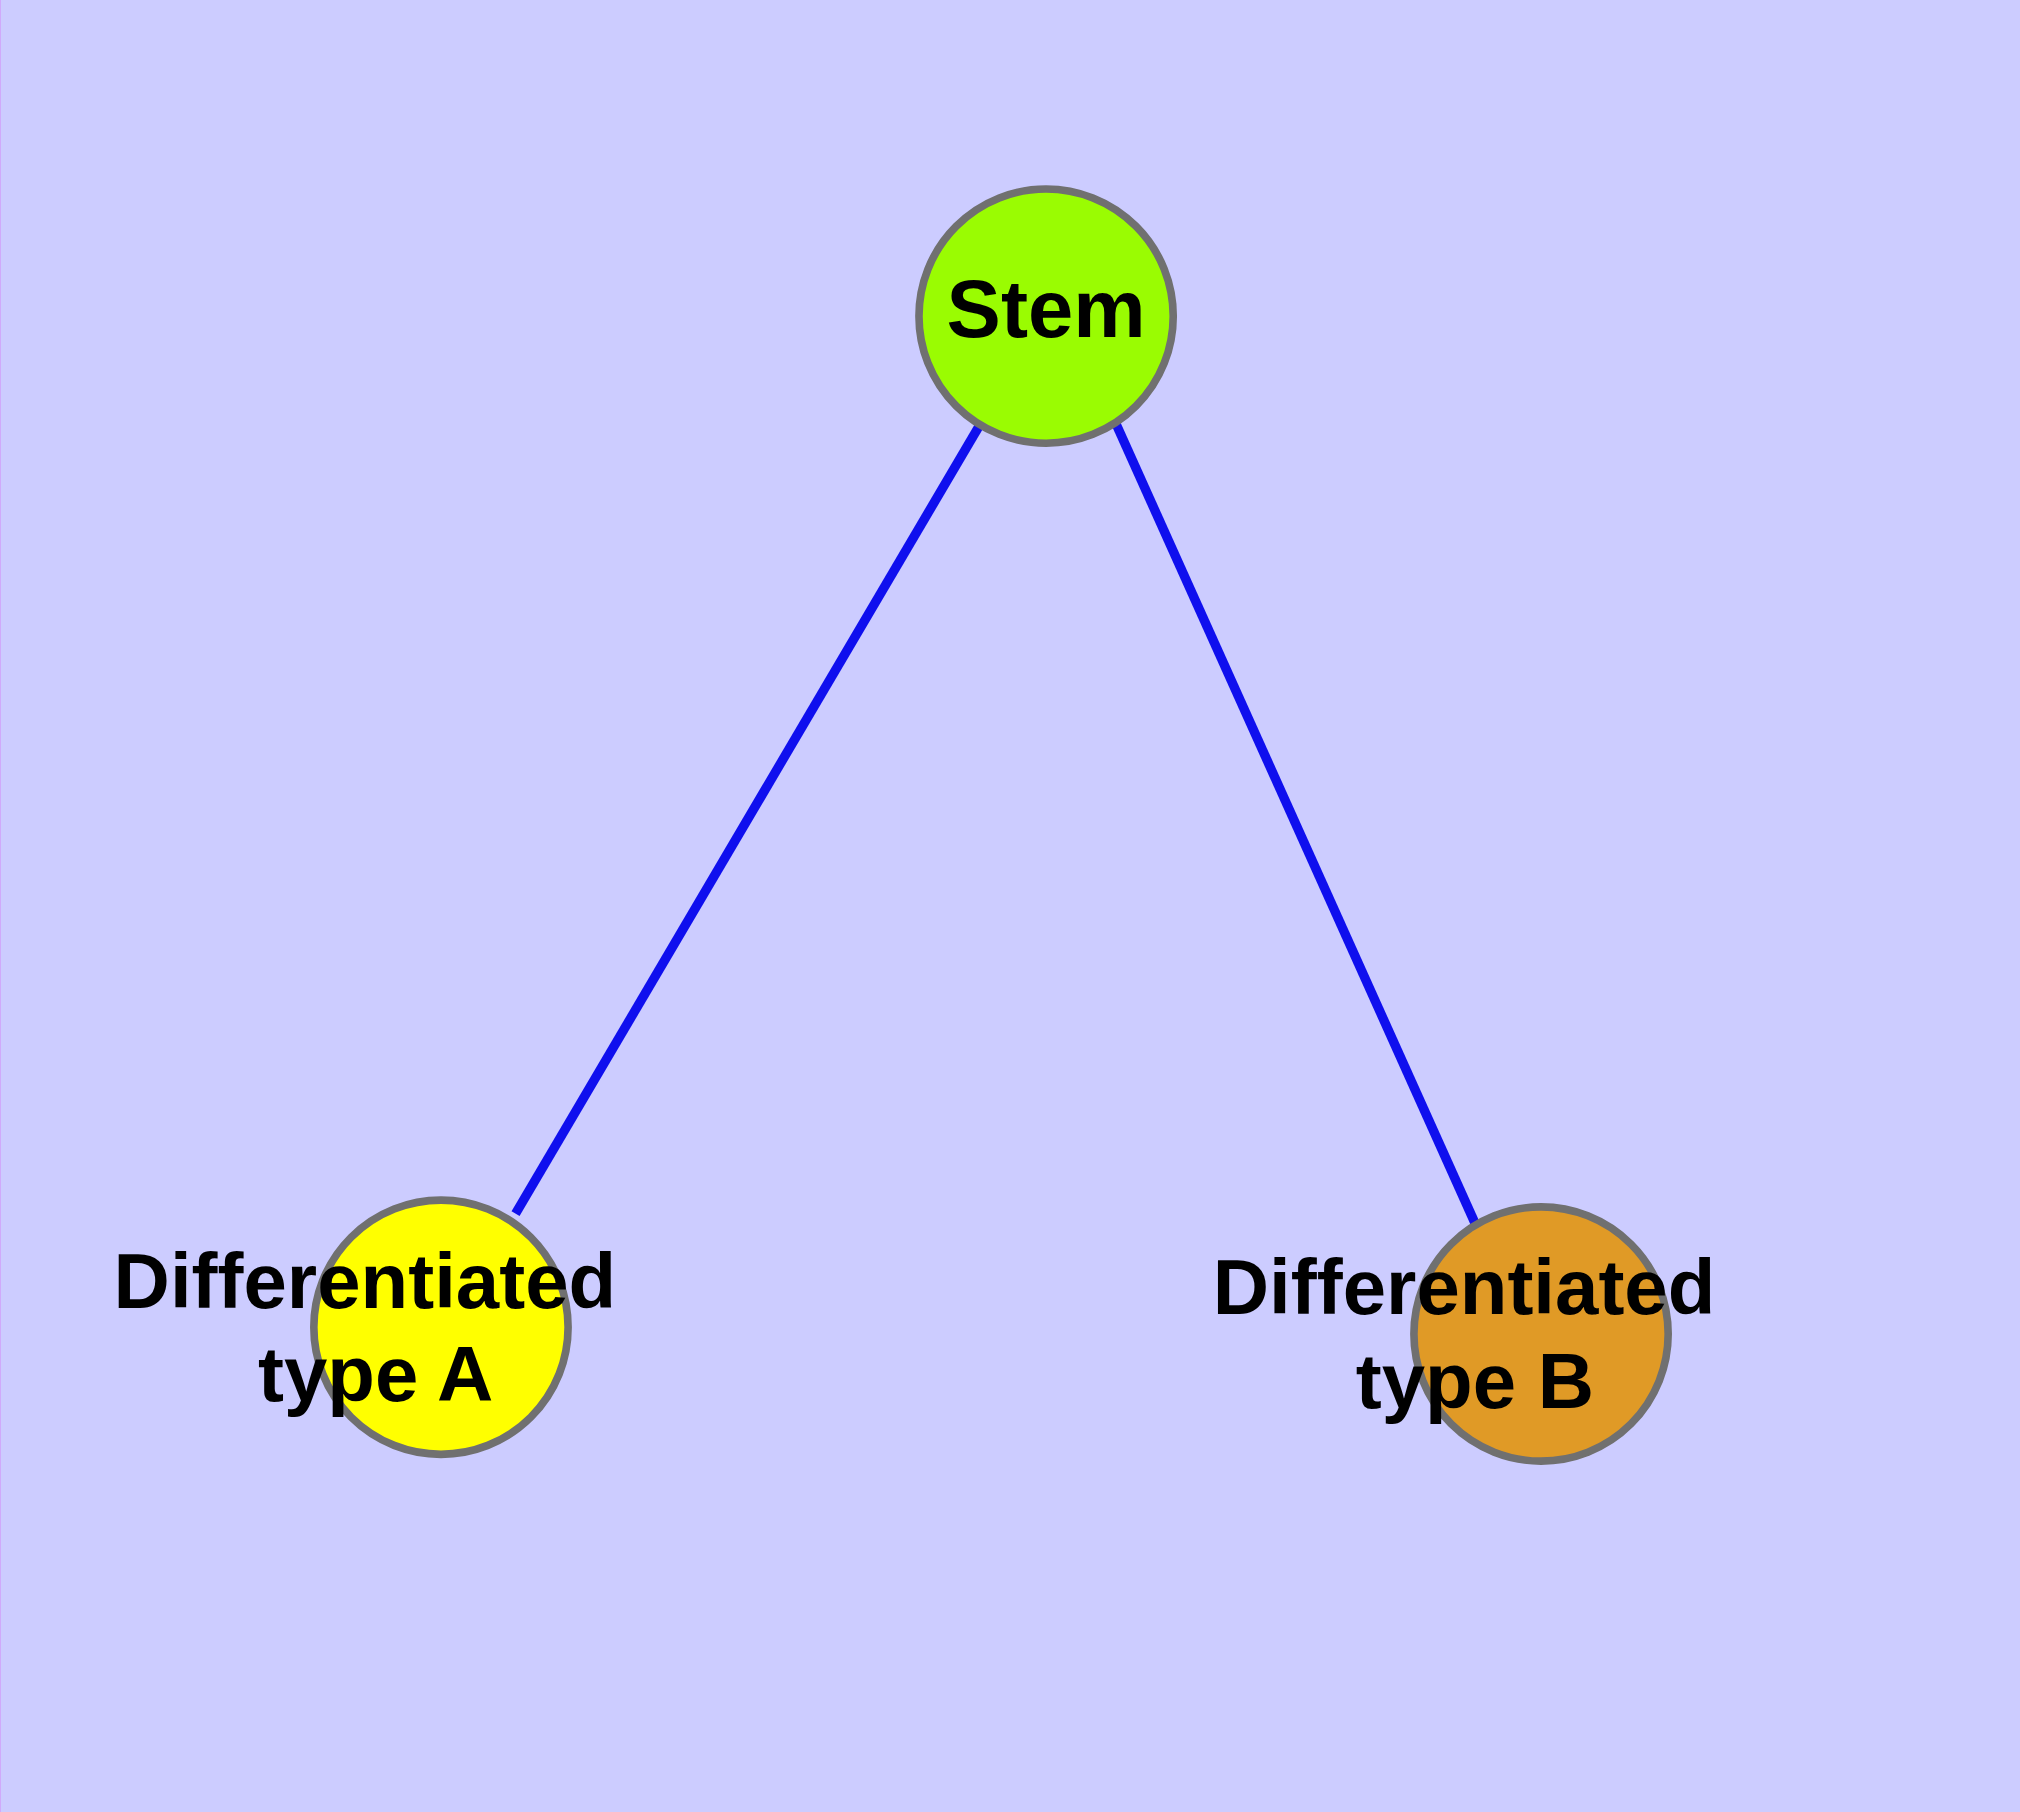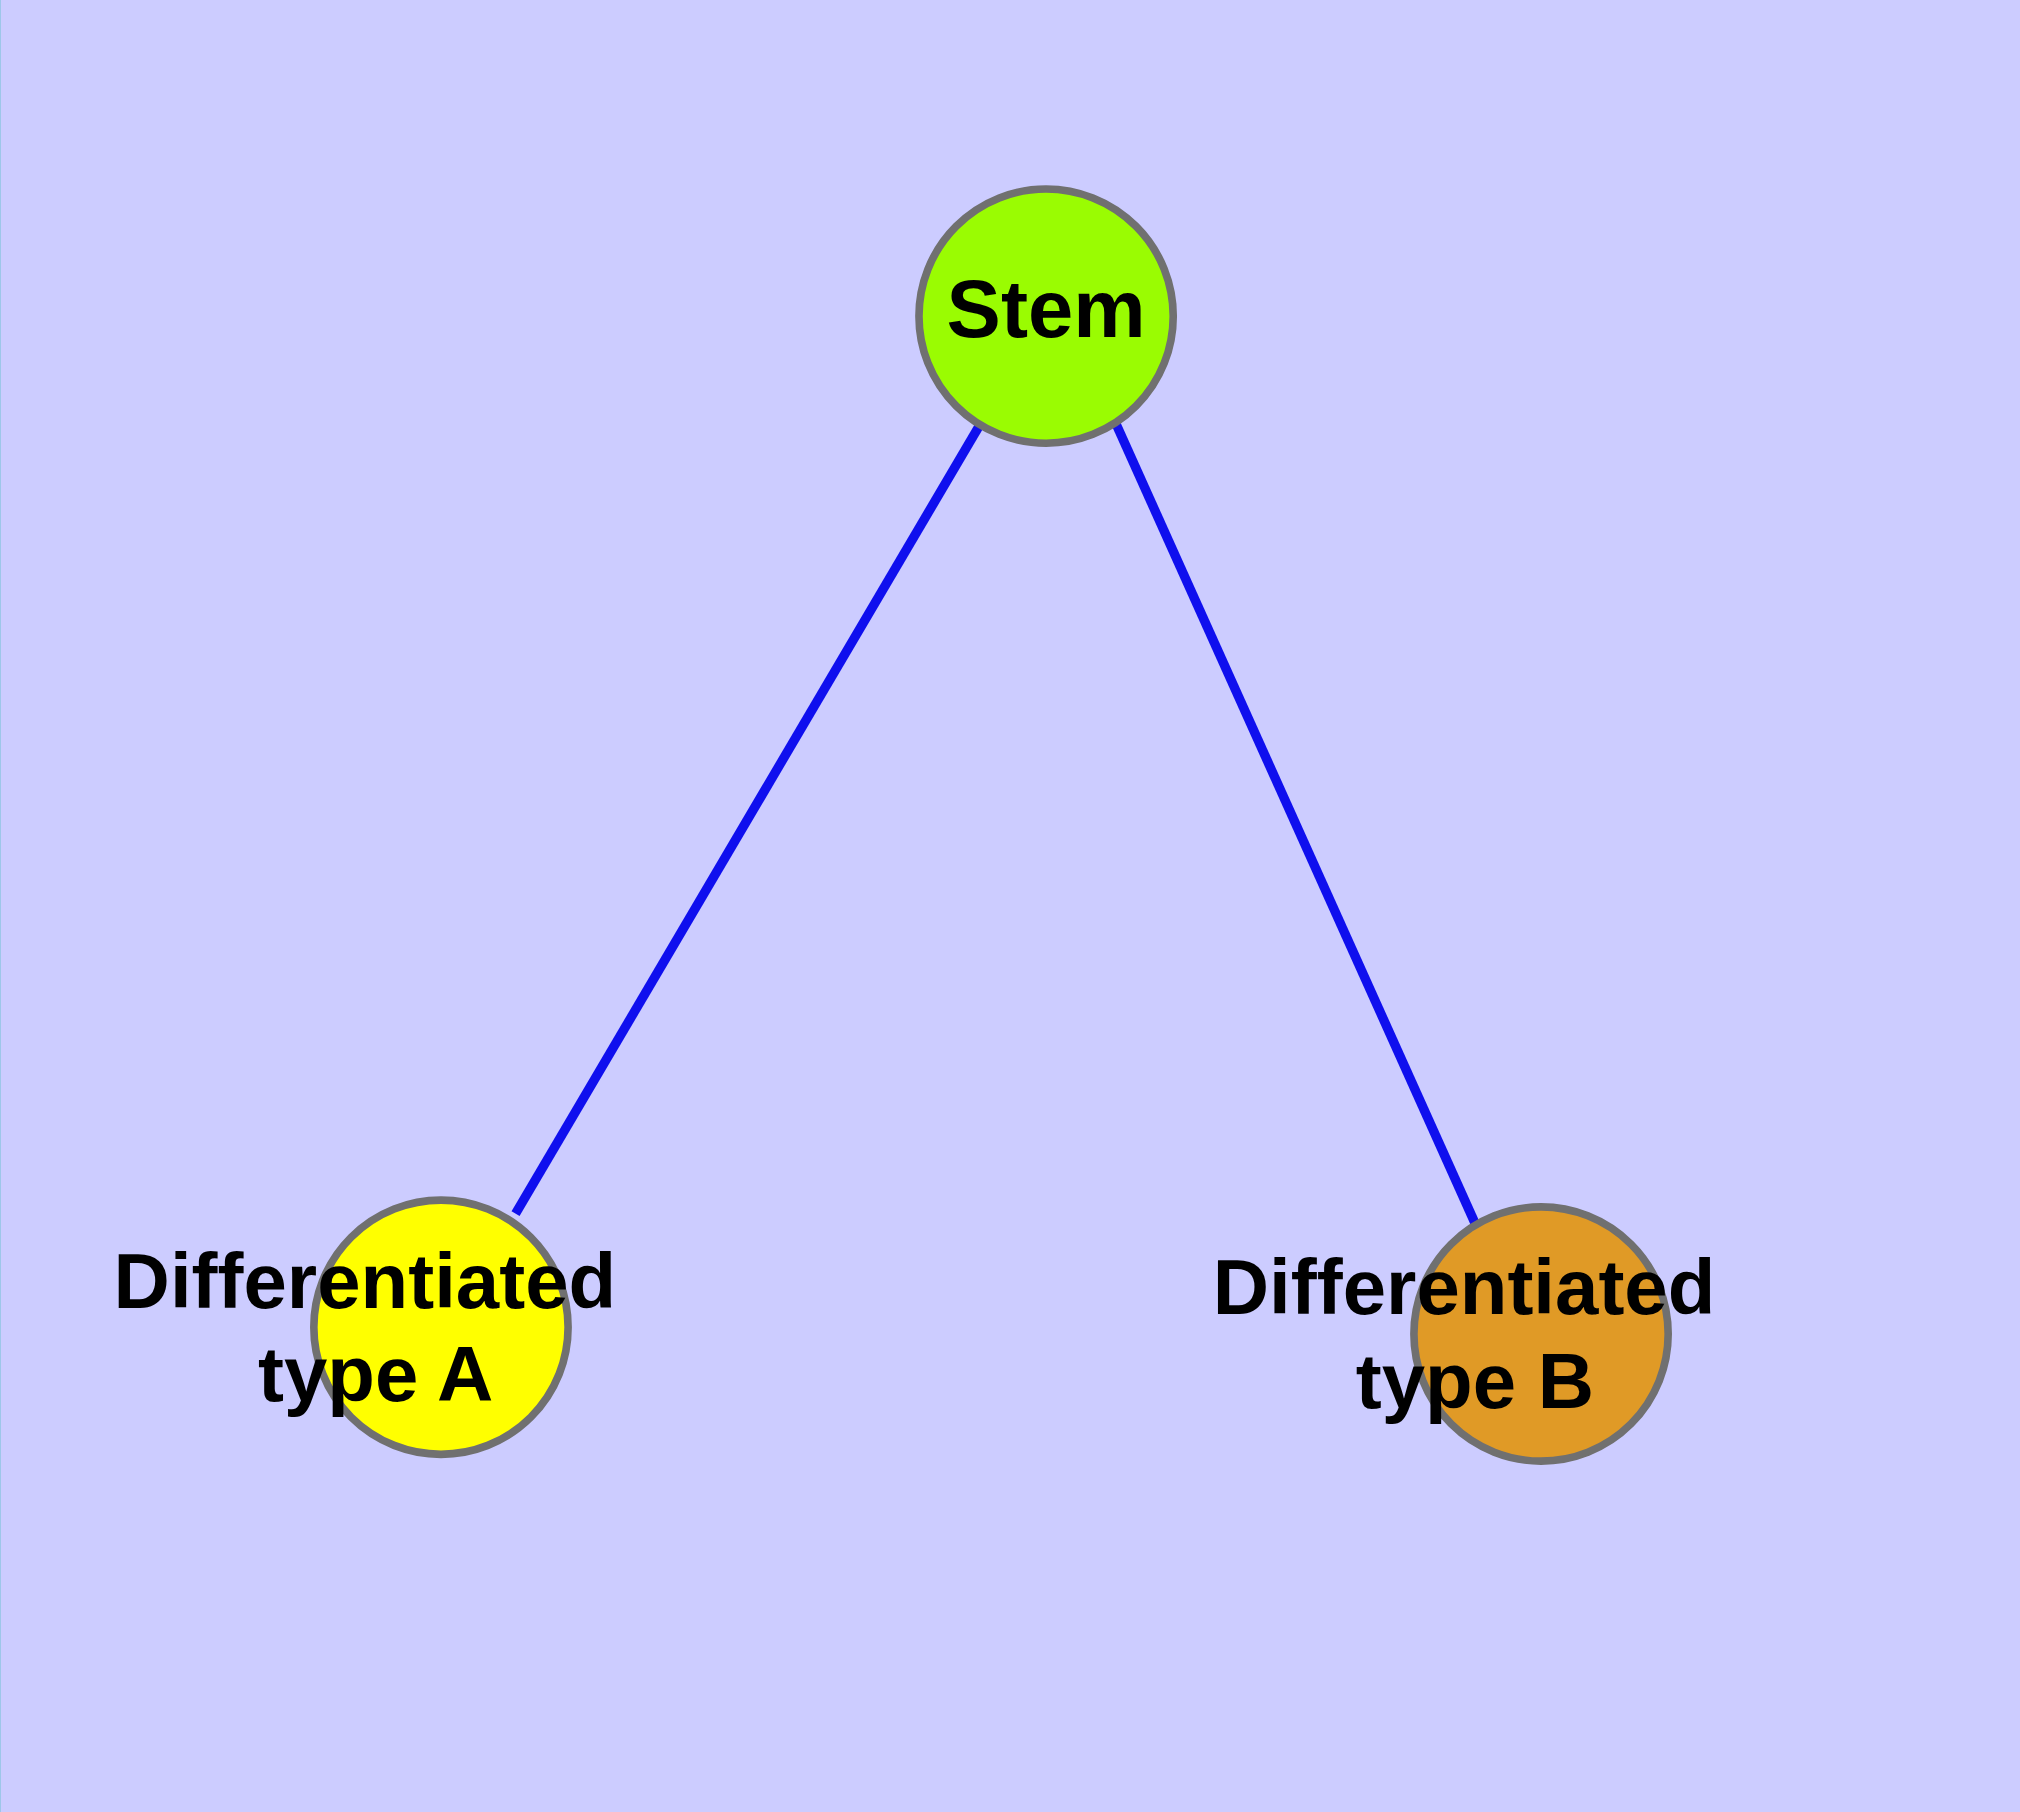--- a/index.html
+++ b/index.html
@@ -7,21 +7,21 @@
     padding: 0;
     background: #ccccff;
   }
   body {
     font-family: "Liberation Sans", sans-serif;
   }
   #canvas {
     position: relative;
     width: 2021px;
     height: 1812px;
-    background: #14b8a6;
+    background: #d946ef;
     overflow: hidden;
   }
   #graph-svg {
     position: absolute;
     top: 0;
     left: 0;
     width: 2021px;
     height: 1812px;
     display: block;
   }

